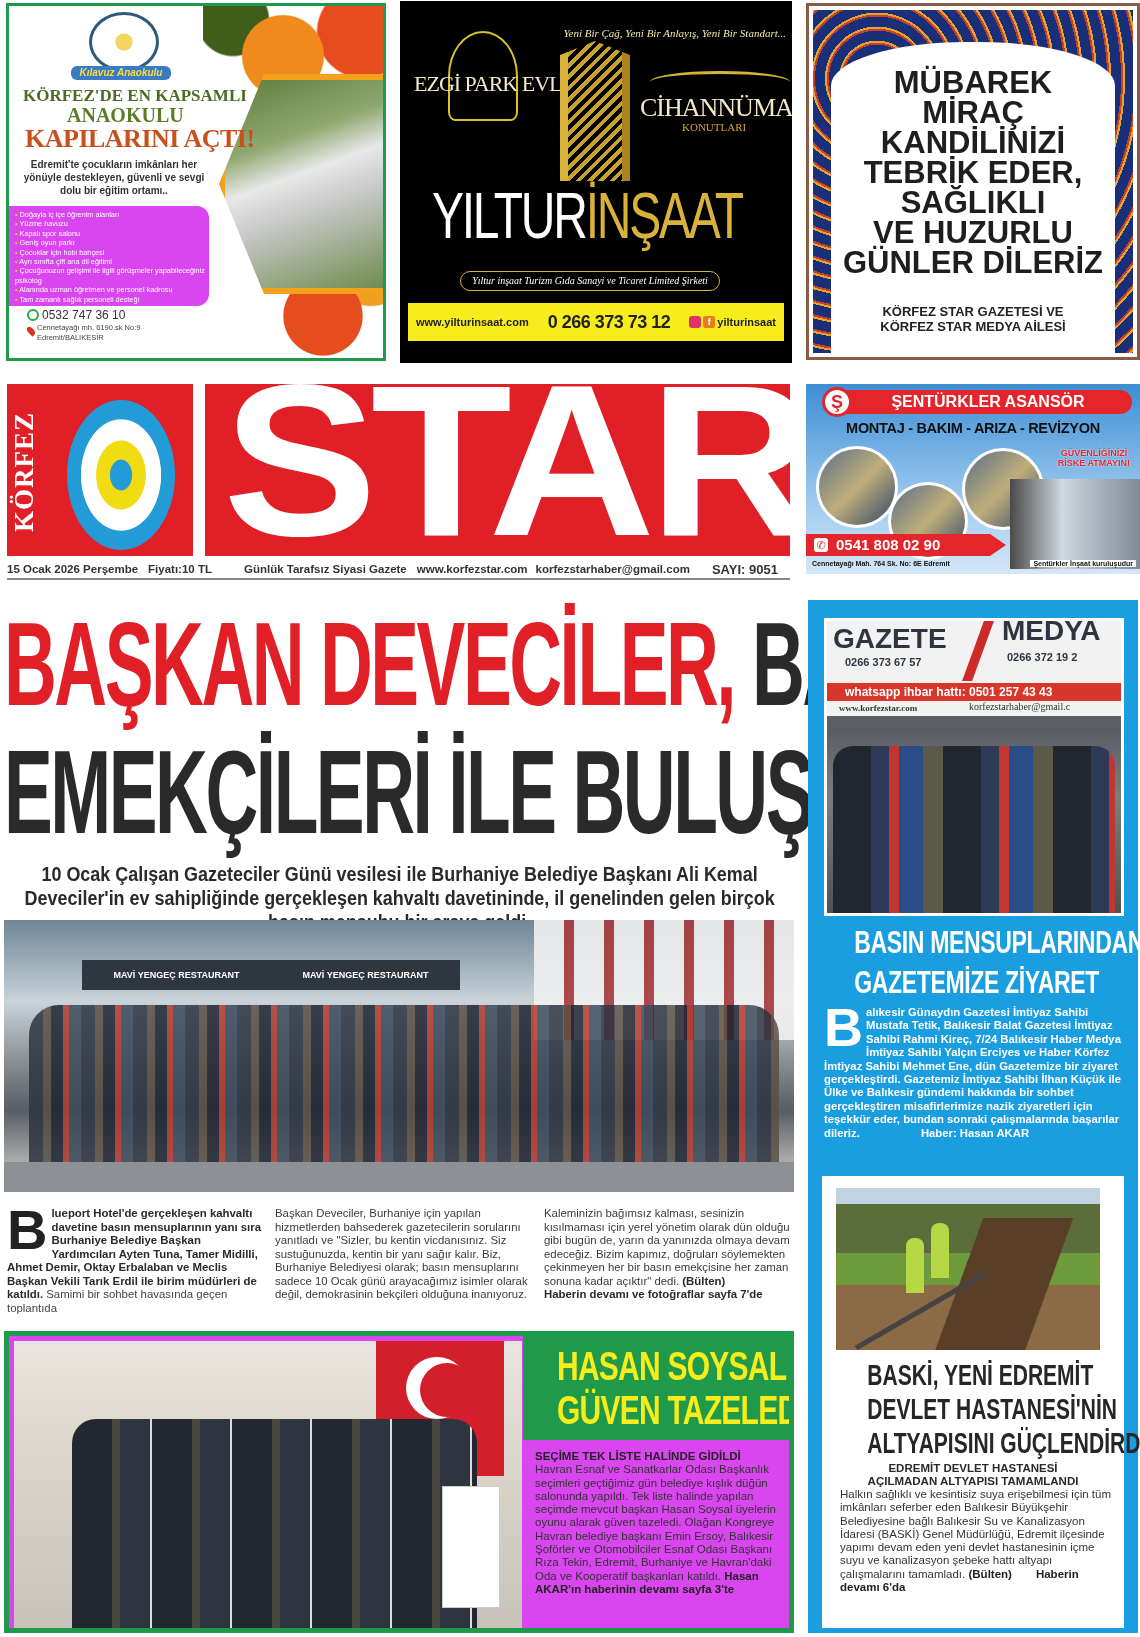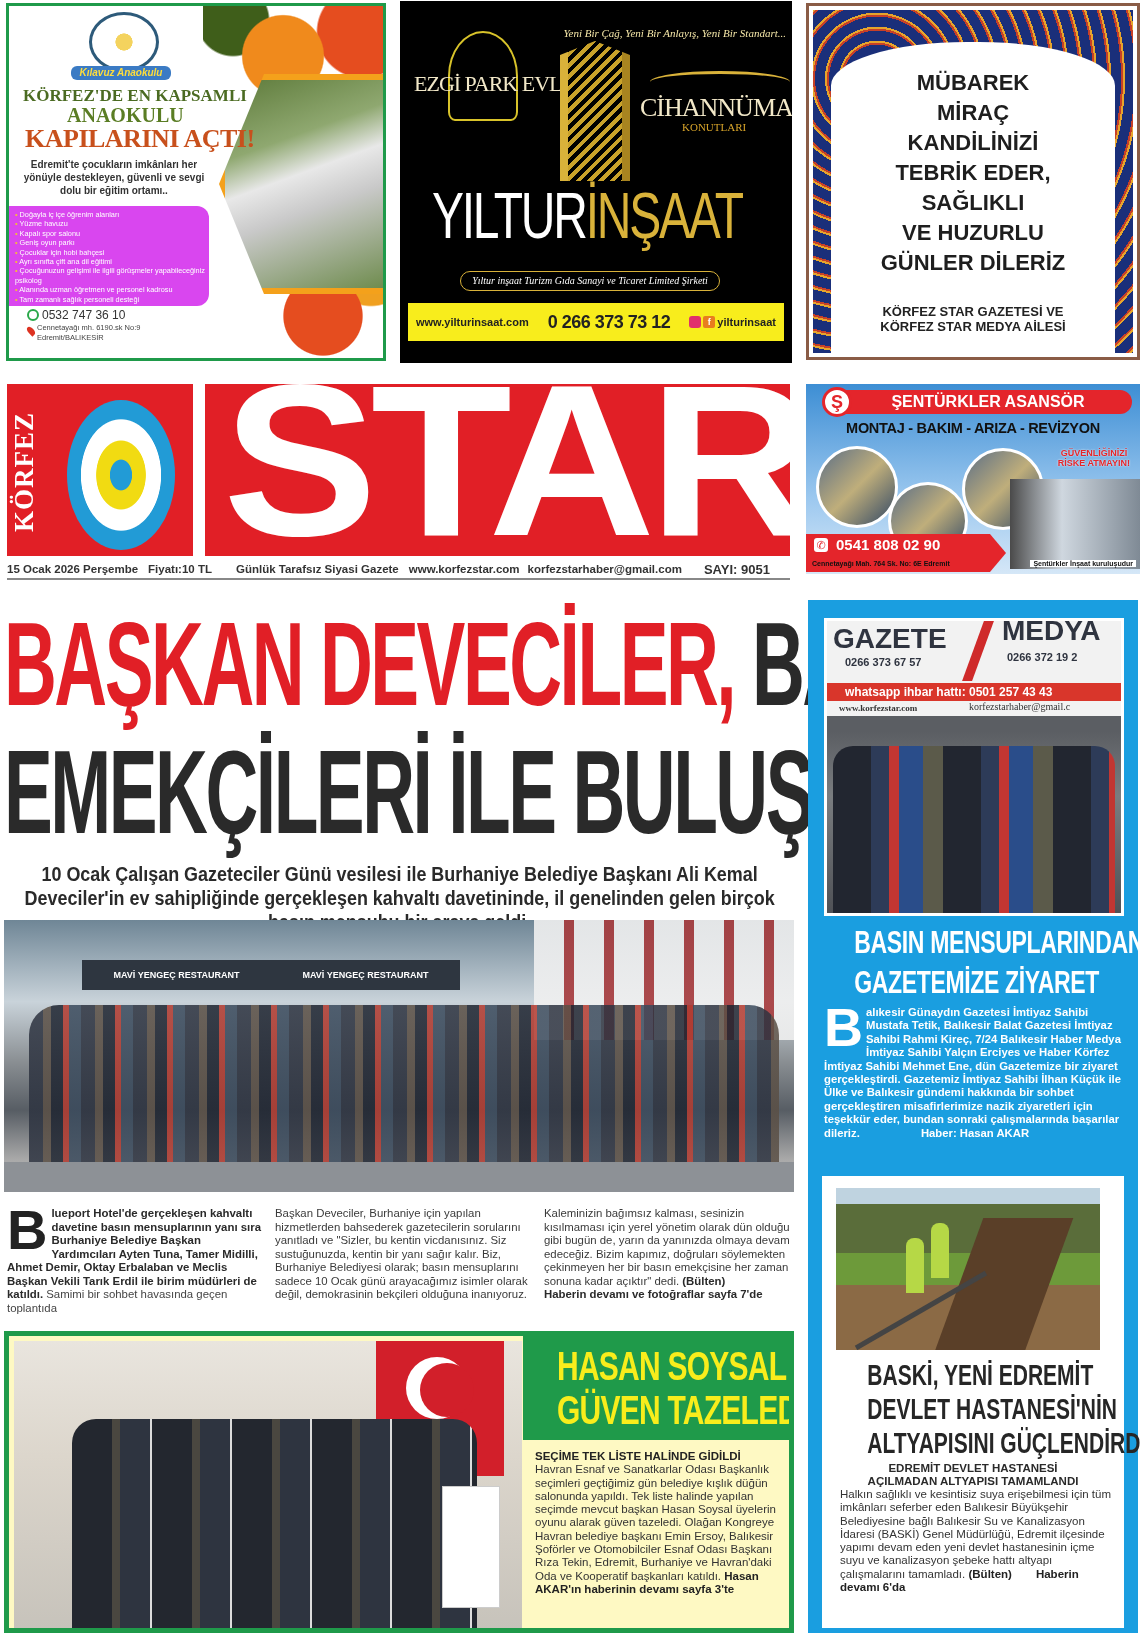--- a/index.html
+++ b/index.html
@@ -40,41 +40,41 @@
   #ad-yiltur .yellow { position: absolute; left: 8px; right: 8px; top: 302px; height: 38px; background: #f8ed1c; display: flex; align-items: center; justify-content: space-between; padding: 16px 8px; }
   #ad-yiltur .yellow .www { font-size: 11px; font-weight: bold; color: #222; }
   #ad-yiltur .yellow .tel { font-size: 18px; font-weight: bold; color: #222; letter-spacing: -0.5px; }
   #ad-yiltur .yellow .social { font-size: 11px; font-weight: bold; color: #222; display: flex; align-items: center; gap: 2px; }
   #ad-yiltur .ig { width: 12px; height: 12px; background: #e1306c; border-radius: 3px; display: inline-block; }
   #ad-yiltur .fb { width: 12px; height: 12px; background: #e87d1e; border-radius: 2px; display: inline-block; color: #fff; font-size: 9px; text-align: center; line-height: 12px; }
 
   #ad-mirac { left: 806px; top: 3px; width: 334px; height: 357px; border: 3px solid #8a5c46; background: #fff; overflow: hidden; }
   #ad-mirac .arch { position: absolute; inset: 4px; background: repeating-radial-gradient(circle at 20% 20%, #1a2f7a 0 6px, #c74028 6px 8px, #e6a52c 8px 10px, #1a2f7a 10px 14px); }
   #ad-mirac .inner { position: absolute; left: 22px; right: 22px; top: 36px; bottom: 4px; background: #fff; border-radius: 48% 48% 0 0 / 14% 14% 0 0; }
-  #ad-mirac .msg { position: absolute; left: 0; right: 0; top: 62px; text-align: center; font-weight: bold; font-size: 22px; line-height: 30px; color: #1e1e1e; }
+  #ad-mirac .msg { position: absolute; left: 0; right: 0; top: 62px; text-align: center; font-weight: bold; font-size: 31px; line-height: 30px; color: #1e1e1e; }
   #ad-mirac .sig { position: absolute; left: 0; right: 0; top: 298px; text-align: center; font-weight: bold; font-size: 13px; line-height: 15px; color: #222; }
 
   
   #masthead-korfez { left: 7px; top: 384px; width: 186px; height: 172px; background: #e11f26; }
   #masthead-korfez .vert { position: absolute; left: 2px; top: 8px; width: 30px; height: 160px; writing-mode: vertical-rl; transform: rotate(180deg); color: #fff; font-family: "Liberation Serif", serif; font-weight: bold; font-size: 27px; text-align: center; letter-spacing: 1px; }
   #masthead-korfez .eye { position: absolute; left: 60px; top: 16px; width: 108px; height: 150px; border-radius: 50%; background: radial-gradient(ellipse at center, #229bd6 0 14%, #f1db12 15% 32%, #fff 33% 52%, #229bd6 53% 100%); }
   #masthead-star { left: 205px; top: 384px; width: 585px; height: 172px; background: #e11f26; overflow: hidden; }
   #masthead-star .word { position: absolute; left: 18px; top: -32px; color: #fff; font-weight: bold; font-size: 216px; letter-spacing: -6px; line-height: 1; transform: scaleX(1.07); transform-origin: left top; }
 
   #masthead-infobar { left: 7px; top: 560px; width: 783px; height: 20px; display: flex; align-items: center; font-size: 11.5px; font-weight: bold; color: #333; border-bottom: 2px solid #888; white-space: nowrap; }
   #masthead-infobar span { display: inline-block; }
 
   #ad-senturk { left: 806px; top: 384px; width: 334px; height: 190px; background: linear-gradient(180deg, #3d8ed4 0%, #9cc8ef 60%, #d5e7f7 100%); overflow: hidden; }
   #ad-senturk .banner { position: absolute; left: 18px; right: 8px; top: 6px; height: 24px; background: #e4252b; border-radius: 14px; color: #fff; font-weight: bold; font-size: 16px; line-height: 24px; text-align: center; padding-left: 20px; }
   #ad-senturk .logo { position: absolute; left: 16px; top: 3px; width: 30px; height: 30px; border-radius: 50%; background: #fff; border: 3px solid #e4252b; color: #e4252b; font-weight: bold; font-size: 18px; text-align: center; line-height: 24px; }
   #ad-senturk .services { position: absolute; left: 0; right: 0; top: 36px; text-align: center; font-weight: bold; font-size: 14.5px; color: #111; letter-spacing: -0.3px; }
   #ad-senturk .risk { position: absolute; right: 10px; top: 64px; color: #e4252b; font-weight: bold; font-size: 9px; text-align: center; line-height: 10px; text-shadow: 0 0 2px #fff; }
   #ad-senturk .circle { position: absolute; border-radius: 50%; border: 3px solid #fff; background: linear-gradient(135deg,#5b6e86,#bfae7b 50%,#2f4665); }
   #ad-senturk .glass { position: absolute; right: 0; top: 95px; width: 130px; height: 90px; background: linear-gradient(90deg,#4a4a4a,#cfd7df 40%,#7f8a95); }
-  #ad-senturk .phonebar { position: absolute; left: 0; top: 150px; width: 200px; height: 38px; background: #e4252b; color: #fff; font-weight: bold; font-size: 15px; line-height: 22px; padding-left: 30px; clip-path: polygon(0 0, 92% 0, 100% 50%, 92% 100%, 0 100%); }
+  #ad-senturk .phonebar { position: absolute; left: 0; top: 150px; width: 200px; height: 22px; background: #e4252b; color: #fff; font-weight: bold; font-size: 15px; line-height: 22px; padding-left: 30px; clip-path: polygon(0 0, 92% 0, 100% 50%, 92% 100%, 0 100%); }
   #ad-senturk .phoneicon { position: absolute; left: 8px; top: 154px; width: 14px; height: 14px; background: #fff; border-radius: 3px; color: #e4252b; font-size: 11px; text-align: center; line-height: 14px; }
   #ad-senturk .addr { position: absolute; left: 6px; top: 176px; font-size: 7px; font-weight: bold; color: #111; }
   #ad-senturk .kurulus { position: absolute; right: 4px; top: 176px; font-size: 7px; font-weight: bold; color: #111; background: #fff; padding: 0 3px; }
 
   
   #headline { left: 4px; top: 600px; width: 790px; }
   #headline .l1, #headline .l2 { font-family: "Liberation Sans Narrow", "Liberation Sans", sans-serif; font-weight: bold; font-size: 118px; line-height: 128px; letter-spacing: -4px; transform: scaleX(0.62); transform-origin: left top; white-space: nowrap; width: 1300px; }
   #headline .red { color: #e11f26; }
   #headline .dark { color: #2a2a2a; }
   #spot { left: 4px; top: 862px; width: 790px; text-align: center; font-weight: bold; font-size: 19.5px; line-height: 24px; color: #2a2a2a; transform: scaleX(0.92); transform-origin: left top; width: 860px; }
@@ -87,21 +87,21 @@
 
   .article-col { position: absolute; top: 1207px; font-size: 11.4px; line-height: 13.5px; color: #3a3a3a; }
   #article-col1 { left: 7px; width: 256px; font-weight: bold; color: #2a2a2a; }
   #article-col1 .dropcap { float: left; font-size: 56px; line-height: 42px; font-weight: bold; margin: 2px 4px 0 0; color: #222; }
   #article-col1 .normal { font-weight: normal; color: #444; }
   #article-col2 { left: 275px; width: 262px; }
   #article-col3 { left: 544px; width: 250px; }
   #article-col3 b { color: #2a2a2a; }
 
   
-  #soysal-box { left: 4px; top: 1331px; width: 790px; height: 302px; border: 5px solid #1f9a4a; background: #fef9c3; overflow: hidden; }
+  #soysal-box { left: 4px; top: 1331px; width: 790px; height: 302px; border: 5px solid #1f9a4a; background: #d946ef; overflow: hidden; }
   #soysal-photo { position: absolute; left: 5px; top: 5px; width: 508px; height: 287px; background: linear-gradient(180deg, #e9e5de 0%, #dcd6cc 40%, #c7c3bb 100%); overflow: hidden; }
   #soysal-photo .flag { position: absolute; right: 18px; top: 0; width: 128px; height: 135px; background: #d21f2a; }
   #soysal-photo .flag::before { content: ""; position: absolute; left: 30px; top: 16px; width: 62px; height: 62px; border-radius: 50%; background: #fff; }
   #soysal-photo .flag::after { content: ""; position: absolute; left: 44px; top: 22px; width: 54px; height: 54px; border-radius: 50%; background: #d21f2a; }
   #soysal-photo .people { position: absolute; left: 58px; right: 45px; top: 78px; height: 210px; background: repeating-linear-gradient(90deg, #23272f 0 40px, #4a4740 40px 48px, #2e3440 48px 78px, #ddd 78px 80px); border-radius: 24px 24px 0 0; }
   #soysal-photo .banner { position: absolute; right: 22px; top: 145px; width: 58px; height: 122px; background: #fff; border: 1px solid #ccc; }
   #soysal-title { position: absolute; left: 514px; top: 0; width: 272px; height: 104px; background: #1f9a4a; }
   #soysal-title .t { position: absolute; left: 0; right: 0; top: 8px; text-align: center; font-family: "Liberation Sans Narrow", "Liberation Sans", sans-serif; font-weight: bold; font-size: 40px; line-height: 44px; color: #f8ed1c; transform: scaleX(0.75); transform-origin: center top; letter-spacing: -1px; white-space: nowrap; }
   #soysal-text { position: absolute; left: 526px; top: 114px; width: 254px; font-size: 11.5px; line-height: 13.3px; color: #333; }
   #soysal-text .sub { font-weight: bold; color: #222; }
@@ -215,21 +215,21 @@
 
 <div id="masthead-korfez" class="abs">
   <div class="vert">KÖRFEZ</div>
   <div class="eye"></div>
 </div>
 <div id="masthead-star" class="abs">
   <div class="word">STAR</div>
 </div>
 <div id="masthead-infobar" class="abs">
   <span style="margin-right:10px;">15 Ocak 2026 Perşembe</span>
-  <span style="margin-right:24px;">Fiyatı:10 TL</span>
+  <span style="margin-right:32px;">Fiyatı:10 TL</span>
   <span style="margin-right:10px;">Günlük Tarafsız Siyasi Gazete</span>
   <span style="margin-right:8px;">www.korfezstar.com</span>
   <span style="margin-right:22px;">korfezstarhaber@gmail.com</span>
   <span style="font-size:13px;">SAYI: 9051</span>
 </div>
 
 <div id="ad-senturk" class="abs">
   <div class="banner">ŞENTÜRKLER ASANSÖR</div>
   <div class="logo">Ş</div>
   <div class="services">MONTAJ - BAKIM - ARIZA - REVİZYON</div>

